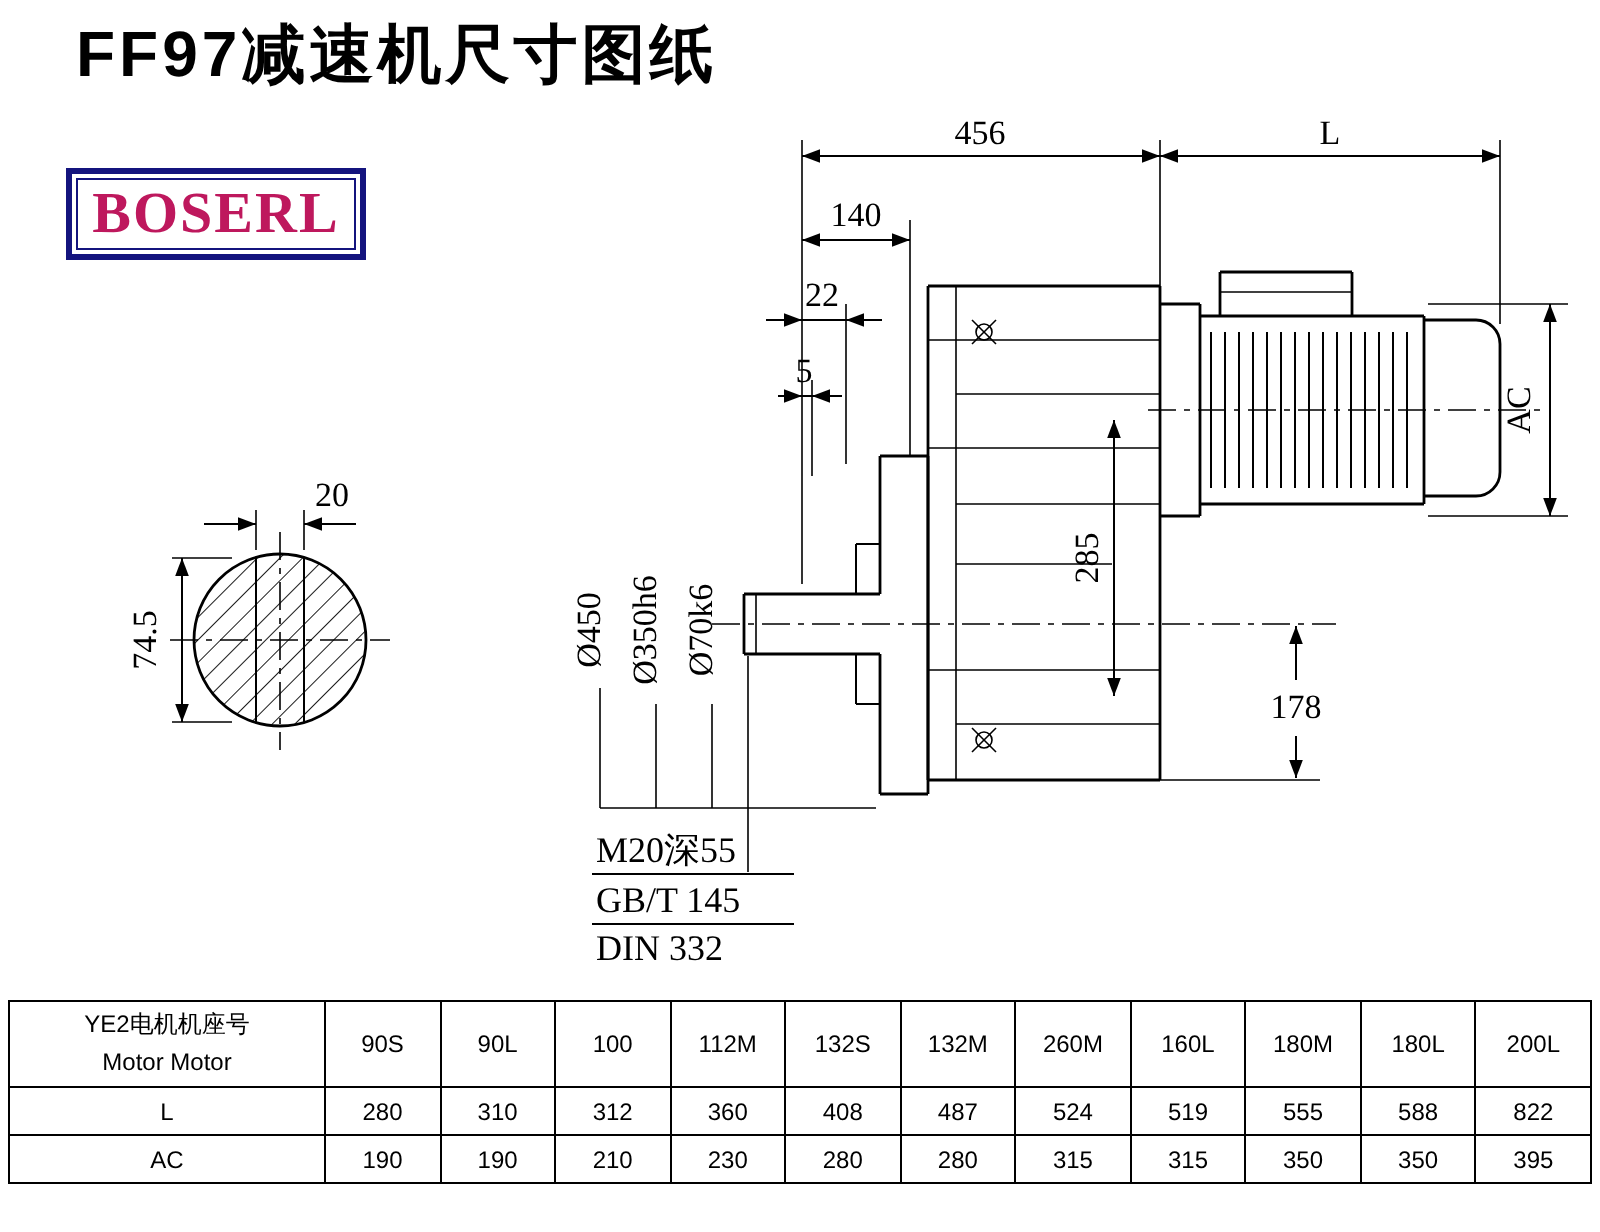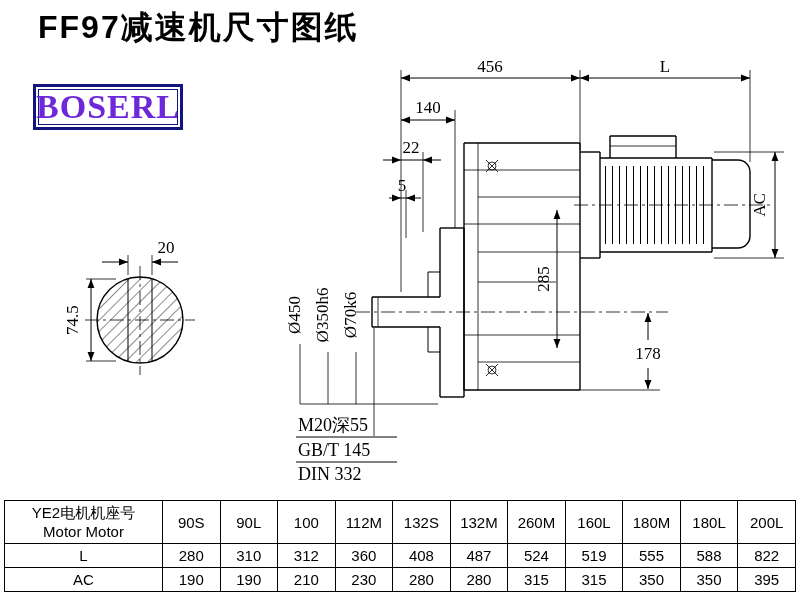--- a/index.html
+++ b/index.html
@@ -11,35 +11,35 @@
     position:absolute;left:38px;top:6px;font-size:32px;font-weight:bold;
     letter-spacing:2px;color:#000;
   }
   .logo{
     position:absolute;left:33px;top:84px;width:150px;height:46px;
     border:3px solid #14147e;box-sizing:border-box;padding:2px;background:#fff;
   }
   .logo-inner{
     width:100%;height:100%;border:1px solid #14147e;box-sizing:border-box;
     display:flex;align-items:center;justify-content:center;
-    font-family:"Liberation Serif",serif;font-size:34px;font-weight:bold;
-    color:#6d28d9;letter-spacing:1px;
+    font-family:"Liberation Serif",serif;font-size:29px;font-weight:bold;
+    color:#be185d;letter-spacing:1px;
   }
   svg.draw{position:absolute;left:0;top:0;}
   
   .ln{stroke:#000;stroke-width:1.4;fill:none;}
   .md{stroke:#000;stroke-width:1;fill:none;}
   .thin{stroke:#000;stroke-width:0.8;fill:none;}
   .cl{stroke:#000;stroke-width:0.8;fill:none;stroke-dasharray:14 4 3 4;}
   .dt{font-family:"Liberation Serif",serif;font-size:17px;fill:#000;text-anchor:middle;}
   .dts{font-family:"Liberation Serif",serif;font-size:18px;fill:#000;text-anchor:start;}
   
   table.spec{
     position:absolute;left:4px;top:500px;width:792px;border-collapse:collapse;
-    table-layout:fixed;font-size:15px;background:#f0abfc;
+    table-layout:fixed;font-size:12px;background:#f0abfc;
   }
   .spec th,.spec td{
     border:1px solid #000;text-align:center;vertical-align:middle;
     padding:0;font-weight:normal;background:#fff;
   }
   .spec col.label-col{width:158px;}
   .spec thead th{height:42px;line-height:19px;}
   .spec tbody td{height:23px;}
 </style>
 </head>

